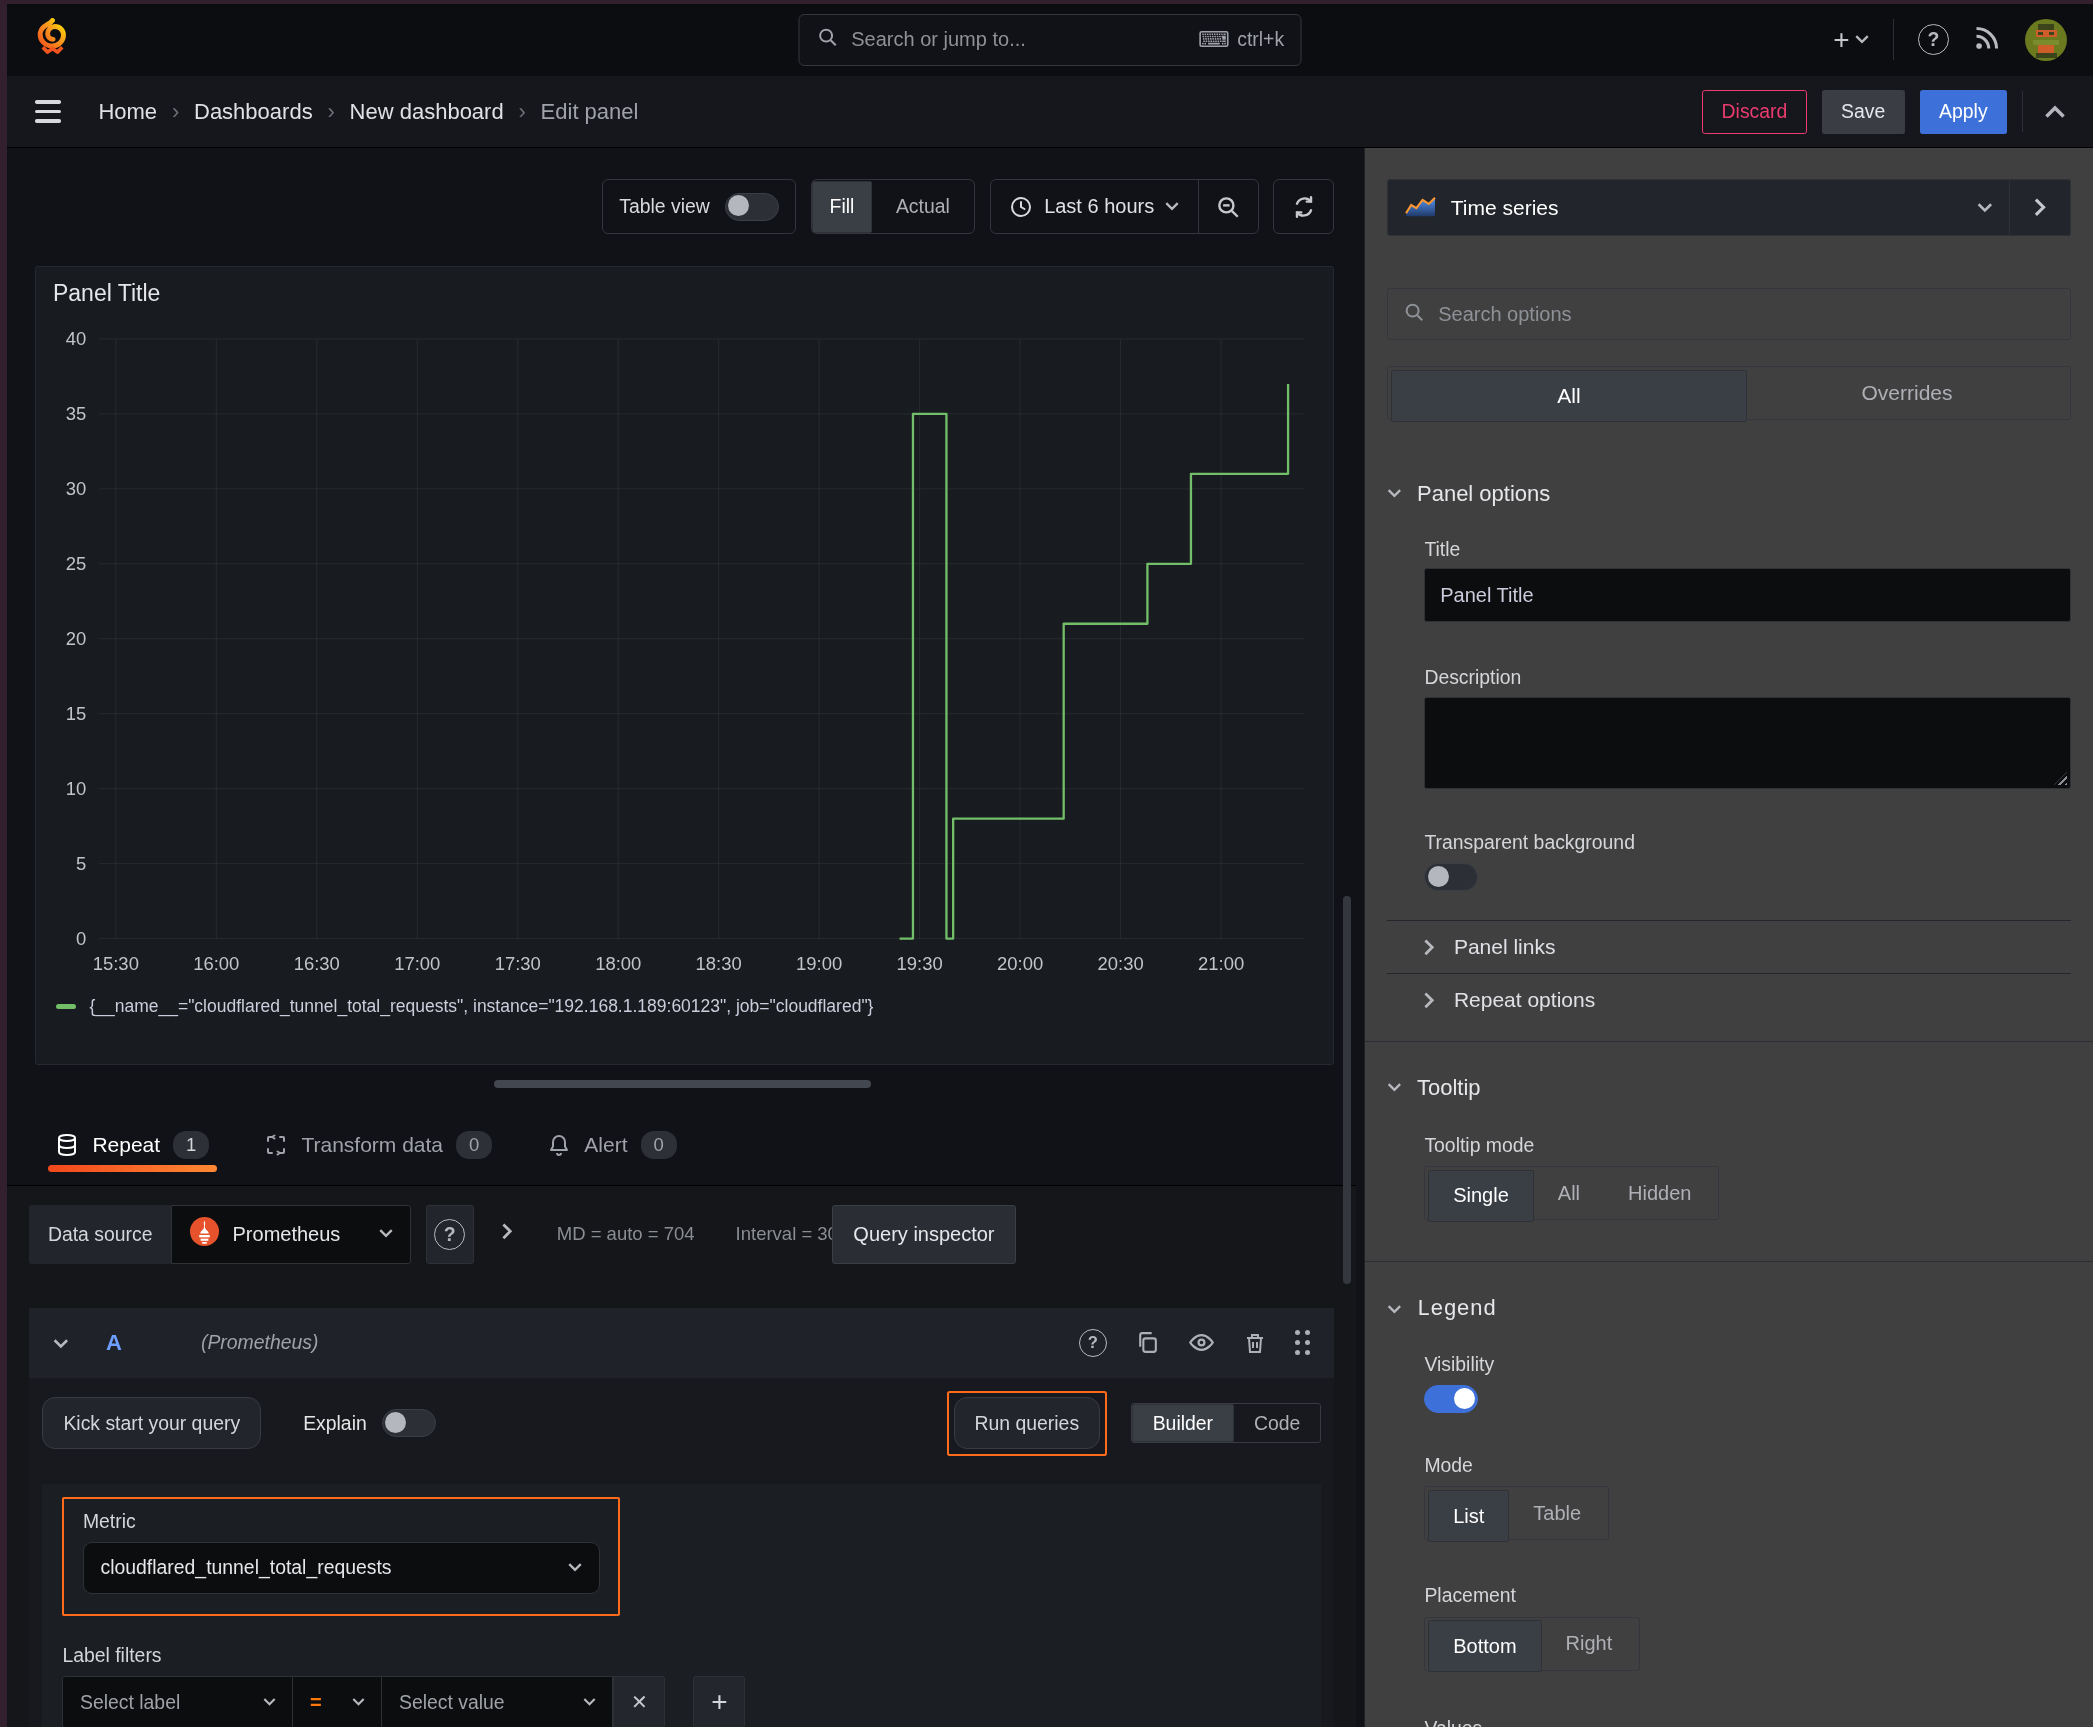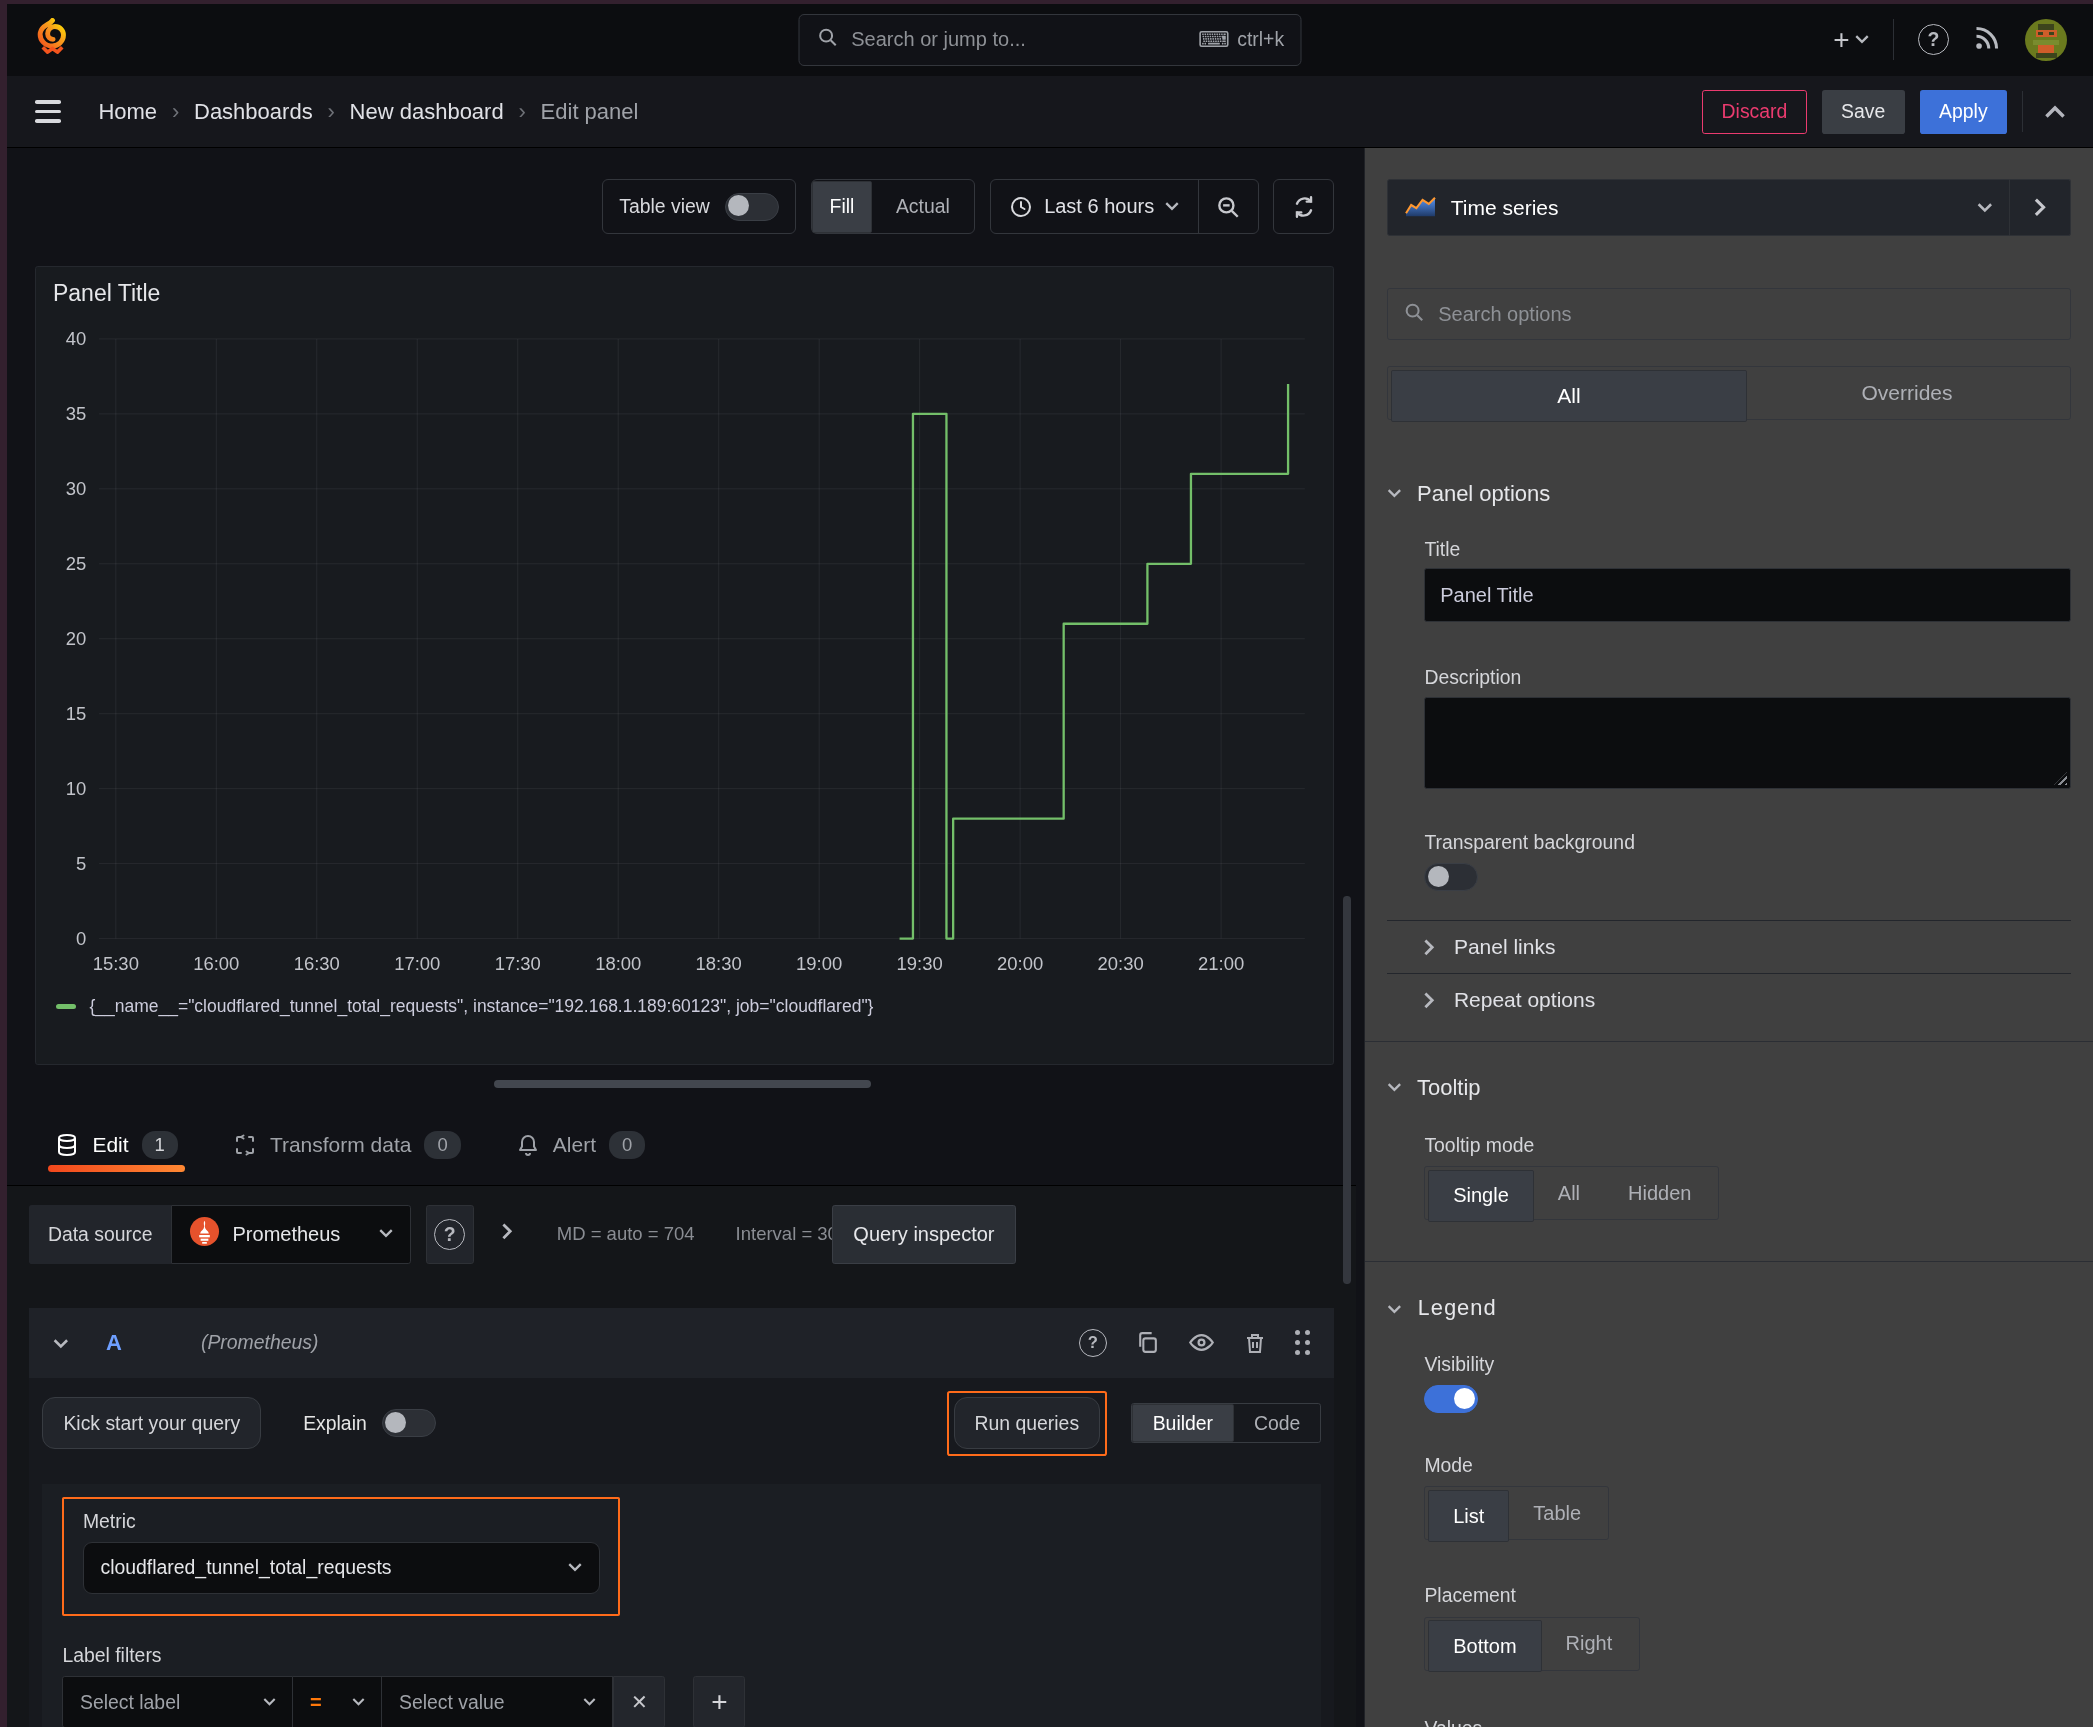--- a/index.html
+++ b/index.html
@@ -373,21 +373,21 @@
 
       <div class="tabs">
         <div class="tab active">
           <span class="tab-icon">
             <svg viewBox="0 0 24 24" width="24" height="24" fill="none" stroke="currentColor" stroke-width="2">
                 <ellipse cx="12" cy="5" rx="8" ry="3"></ellipse>
                 <path d="M4 5v14c0 1.7 3.6 3 8 3s8-1.3 8-3V5"></path>
                 <path d="M4 12c0 1.7 3.6 3 8 3s8-1.3 8-3"></path>
               </svg>
           </span>
-          <span>Edit</span>
+          <span>Repeat</span>
           <span class="badge">1</span>
         </div>
         <div class="tab">
           <span class="tab-icon">
             <svg viewBox="0 0 24 24" width="24" height="24" fill="none" stroke="currentColor" stroke-width="2" stroke-linecap="round">
                 <path d="M8 4H5a1 1 0 0 0-1 1v3"></path>
                 <path d="M10.5 2.5 8 4l2.5 1.5"></path>
                 <path d="M16 20h3a1 1 0 0 0 1-1v-3"></path>
                 <path d="M13.5 21.5 16 20l-2.5-1.5"></path>
                 <path d="M20 8V5a1 1 0 0 0-1-1h-3"></path>

